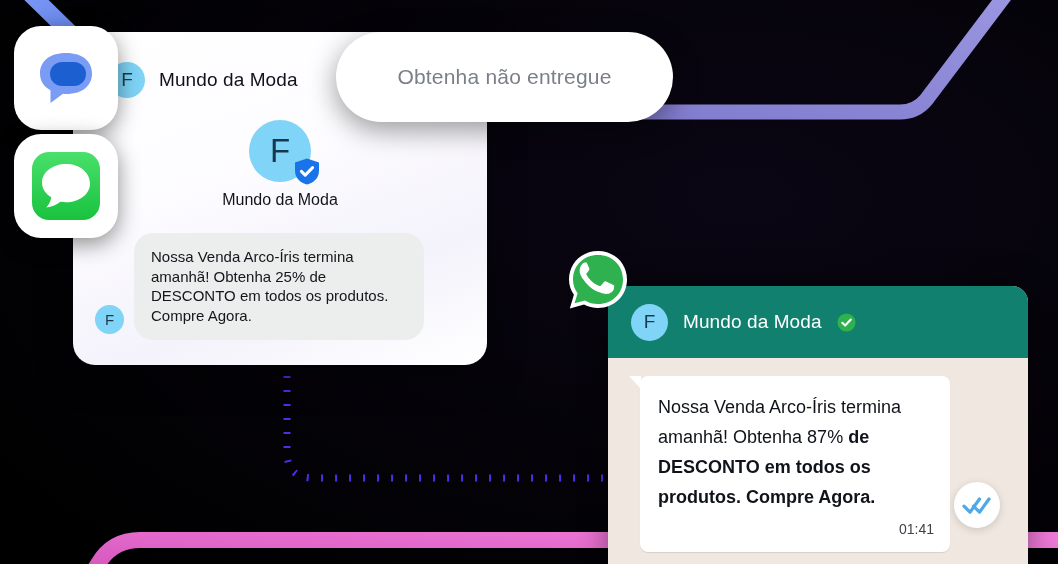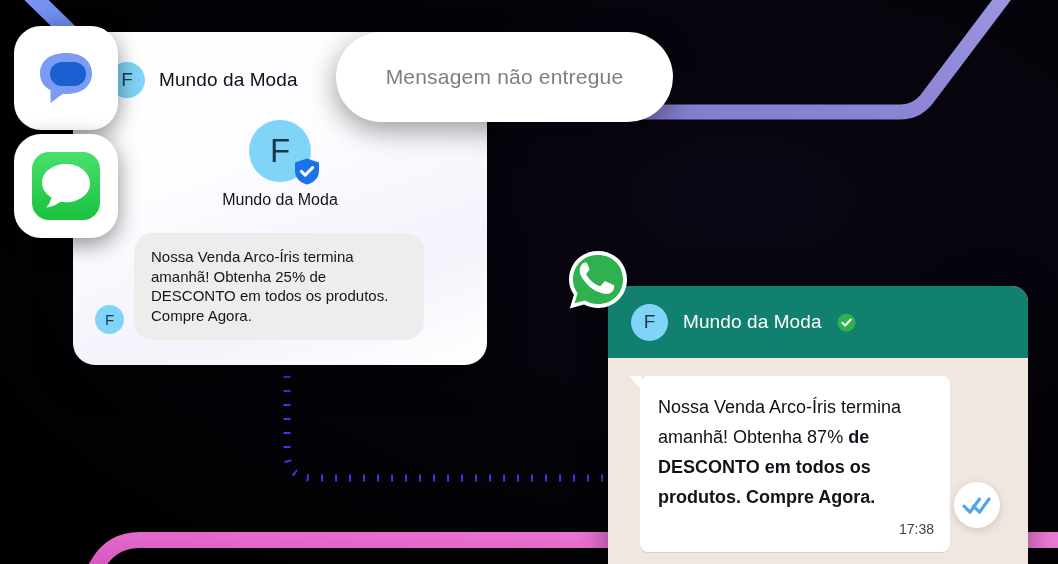--- a/index.html
+++ b/index.html
@@ -196,21 +196,21 @@
       <div class="rcs-profile-name">Mundo da Moda</div>
     </div>
 
     <div class="rcs-msg-row">
       <div class="avatar-xs">F</div>
       <div class="rcs-bubble">Nossa Venda Arco-Íris termina amanhã! Obtenha 25% de DESCONTO em todos os produtos. Compre Agora.</div>
     </div>
   </div>
 
   <div id="undelivered-pill">
-    <span>Mensagem não entregue</span>
+    <span>Obtenha não entregue</span>
   </div>
 
   <div class="app-tile" id="tile-rcs">
     <svg width="66" height="66" viewBox="0 0 66 66">
       <path d="M33 8 C15.5 8 7 17 7 28.5 C7 36 11 42 17.5 45.2 L17.5 58 L30 48.8
                C31 48.9 32 49 33 49 C50.5 49 59 40 59 28.5 C59 17 50.5 8 33 8 Z" fill="#7a9cf5"></path>
       <rect x="17" y="17" width="36" height="24" rx="12" fill="#1c5fd0"></rect>
     </svg>
   </div>
 
@@ -254,21 +254,21 @@
       <div class="wa-name">Mundo da Moda</div>
       <svg class="wa-verified" viewBox="0 0 20 20">
         <circle cx="10" cy="10" r="9.5" fill="#2fb14f"></circle>
         <path d="M5.6 10.3 L8.6 13.2 L14.5 6.9" stroke="#ffffff" stroke-width="2.2" fill="none" stroke-linecap="round" stroke-linejoin="round"></path>
       </svg>
     </div>
 
     <div class="wa-body">
       <div class="wa-bubble">
         <span>Nossa Venda Arco-Íris termina amanhã! Obtenha 87% </span><b>de DESCONTO em todos os produtos. Compre Agora.</b>
-        <span class="wa-time">17:38</span>
+        <span class="wa-time">01:41</span>
       </div>
       <div class="wa-ticks">
         <svg width="30" height="22" viewBox="0 0 30 22">
           <path d="M2 12.2 L8 18.2 L17.5 5" stroke="#4fa8e8" stroke-width="3.2" fill="none" stroke-linecap="round" stroke-linejoin="round"></path>
           <path d="M11.5 12.2 L17.5 18.2 L27 5" stroke="#4fa8e8" stroke-width="3.2" fill="none" stroke-linecap="round" stroke-linejoin="round"></path>
         </svg>
       </div>
     </div>
   </div>
 

